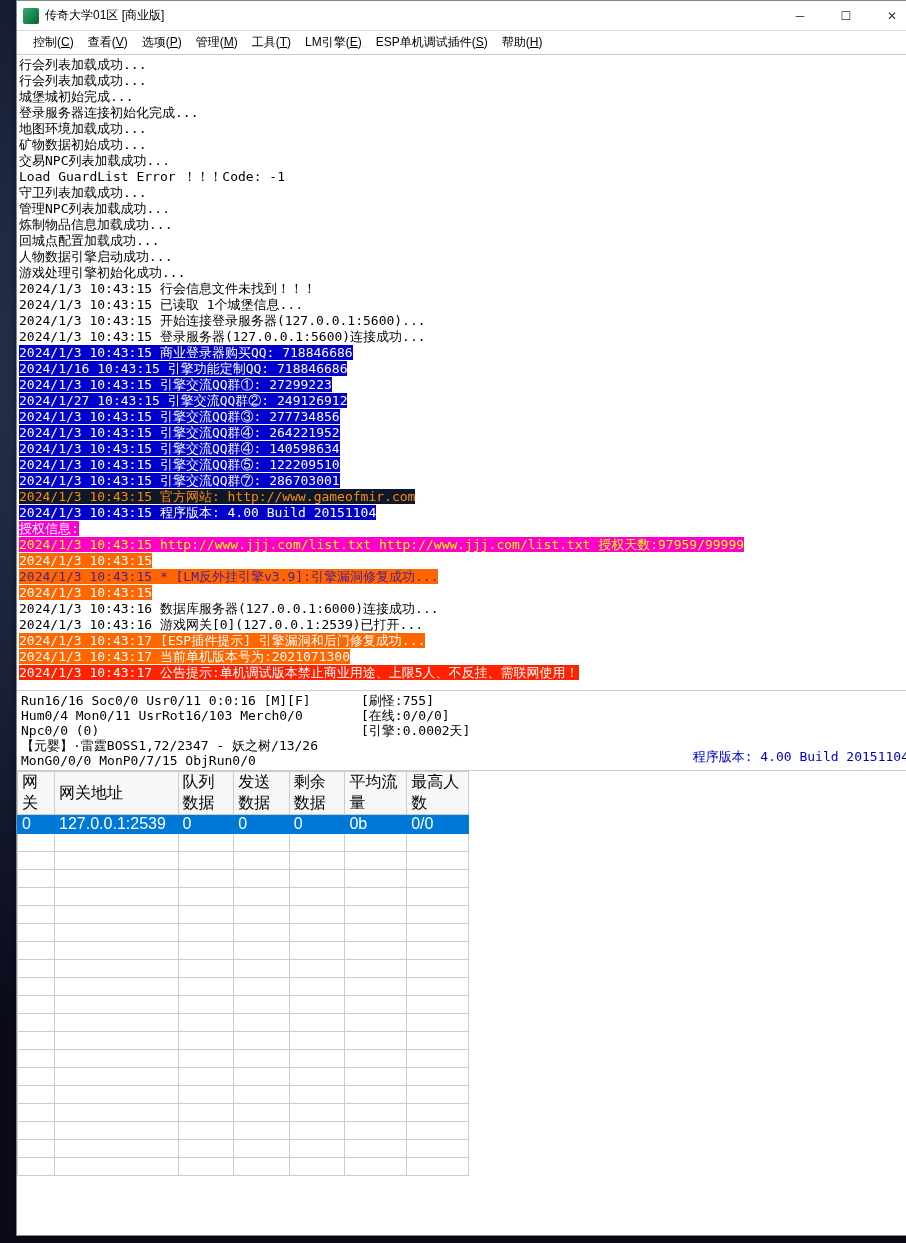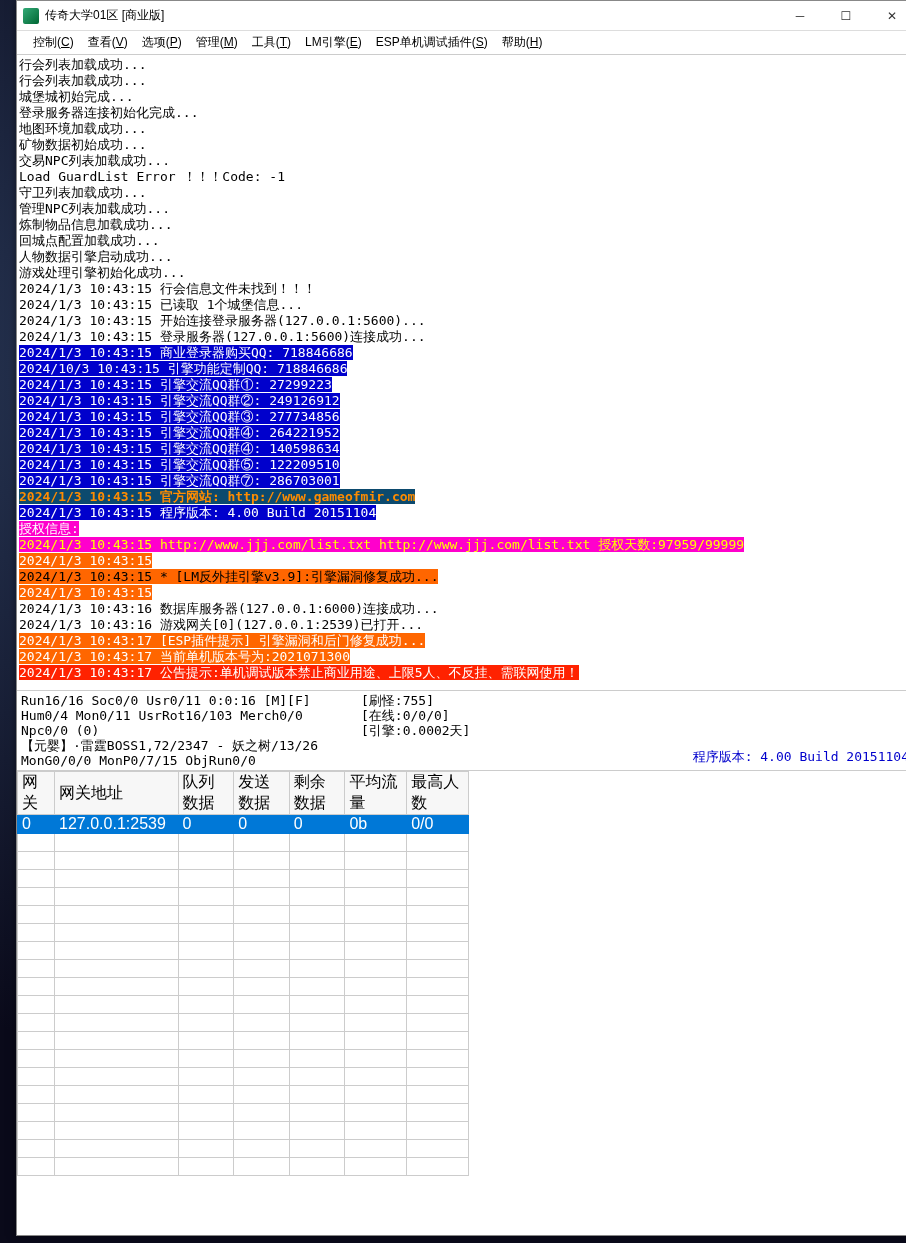--- a/index.html
+++ b/index.html
@@ -65,25 +65,25 @@
     background: #fff;
     font-family: "SimSun", monospace;
     font-size: 13px;
     line-height: 16px;
     padding: 2px 0 2px 2px;
     border-bottom: 1px solid #ccc;
     white-space: nowrap;
   }
   .log-line { display: block; }
   .hl-blue { background: #0000cc; color: #fff; }
-  .hl-blue-link { background: #0c4a6e; color: #ff8c00; font-weight: bold; }
+  .hl-blue-link { background: #0f172a; color: #ff8c00; }
   .hl-magenta { background: #ff00cc; color: #fff; }
   .hl-magenta-yellow { background: #ff00cc; color: #ffff00; }
   .hl-orange { background: #ff6600; color: #fff; }
-  .hl-orange-blue { background: #ff6600; color: #000000; }
+  .hl-orange-blue { background: #ff6600; color: #4c1d95; }
   .hl-red { background: #ff2200; color: #fff; }
   .stats-area {
     height: 80px;
     display: flex;
     font-family: "SimSun", monospace;
     font-size: 13px;
     line-height: 15px;
     border-bottom: 1px solid #ccc;
     position: relative;
   }
@@ -165,23 +165,23 @@
       <span class="log-line">管理NPC列表加载成功...</span>
       <span class="log-line">炼制物品信息加载成功...</span>
       <span class="log-line">回城点配置加载成功...</span>
       <span class="log-line">人物数据引擎启动成功...</span>
       <span class="log-line">游戏处理引擎初始化成功...</span>
       <span class="log-line">2024/1/3 10:43:15 行会信息文件未找到！！！</span>
       <span class="log-line">2024/1/3 10:43:15 已读取 1个城堡信息...</span>
       <span class="log-line">2024/1/3 10:43:15 开始连接登录服务器(127.0.0.1:5600)...</span>
       <span class="log-line">2024/1/3 10:43:15 登录服务器(127.0.0.1:5600)连接成功...</span>
       <span class="log-line"><span class="hl-blue">2024/1/3 10:43:15 商业登录器购买QQ: 718846686</span></span>
-      <span class="log-line"><span class="hl-blue">2024/10/3 10:43:15 引擎功能定制QQ: 718846686</span></span>
+      <span class="log-line"><span class="hl-blue">2024/1/16 10:43:15 引擎功能定制QQ: 718846686</span></span>
       <span class="log-line"><span class="hl-blue">2024/1/3 10:43:15 引擎交流QQ群①: 27299223</span></span>
-      <span class="log-line"><span class="hl-blue">2024/1/3 10:43:15 引擎交流QQ群②: 249126912</span></span>
+      <span class="log-line"><span class="hl-blue">2024/1/27 10:43:15 引擎交流QQ群②: 249126912</span></span>
       <span class="log-line"><span class="hl-blue">2024/1/3 10:43:15 引擎交流QQ群③: 277734856</span></span>
       <span class="log-line"><span class="hl-blue">2024/1/3 10:43:15 引擎交流QQ群④: 264221952</span></span>
       <span class="log-line"><span class="hl-blue">2024/1/3 10:43:15 引擎交流QQ群④: 140598634</span></span>
       <span class="log-line"><span class="hl-blue">2024/1/3 10:43:15 引擎交流QQ群⑤: 122209510</span></span>
       <span class="log-line"><span class="hl-blue">2024/1/3 10:43:15 引擎交流QQ群⑦: 286703001</span></span>
       <span class="log-line"><span class="hl-blue-link">2024/1/3 10:43:15 官方网站: http://www.gameofmir.com</span></span>
       <span class="log-line"><span class="hl-blue">2024/1/3 10:43:15 程序版本: 4.00 Build 20151104</span></span>
       <span class="log-line"><span class="hl-magenta">授权信息:</span></span>
       <span class="log-line"><span class="hl-magenta-yellow">2024/1/3 10:43:15 http://www.jjj.com/list.txt http://www.jjj.com/list.txt 授权天数:97959/99999</span></span>
       <span class="log-line"><span class="hl-orange">2024/1/3 10:43:15</span></span>

